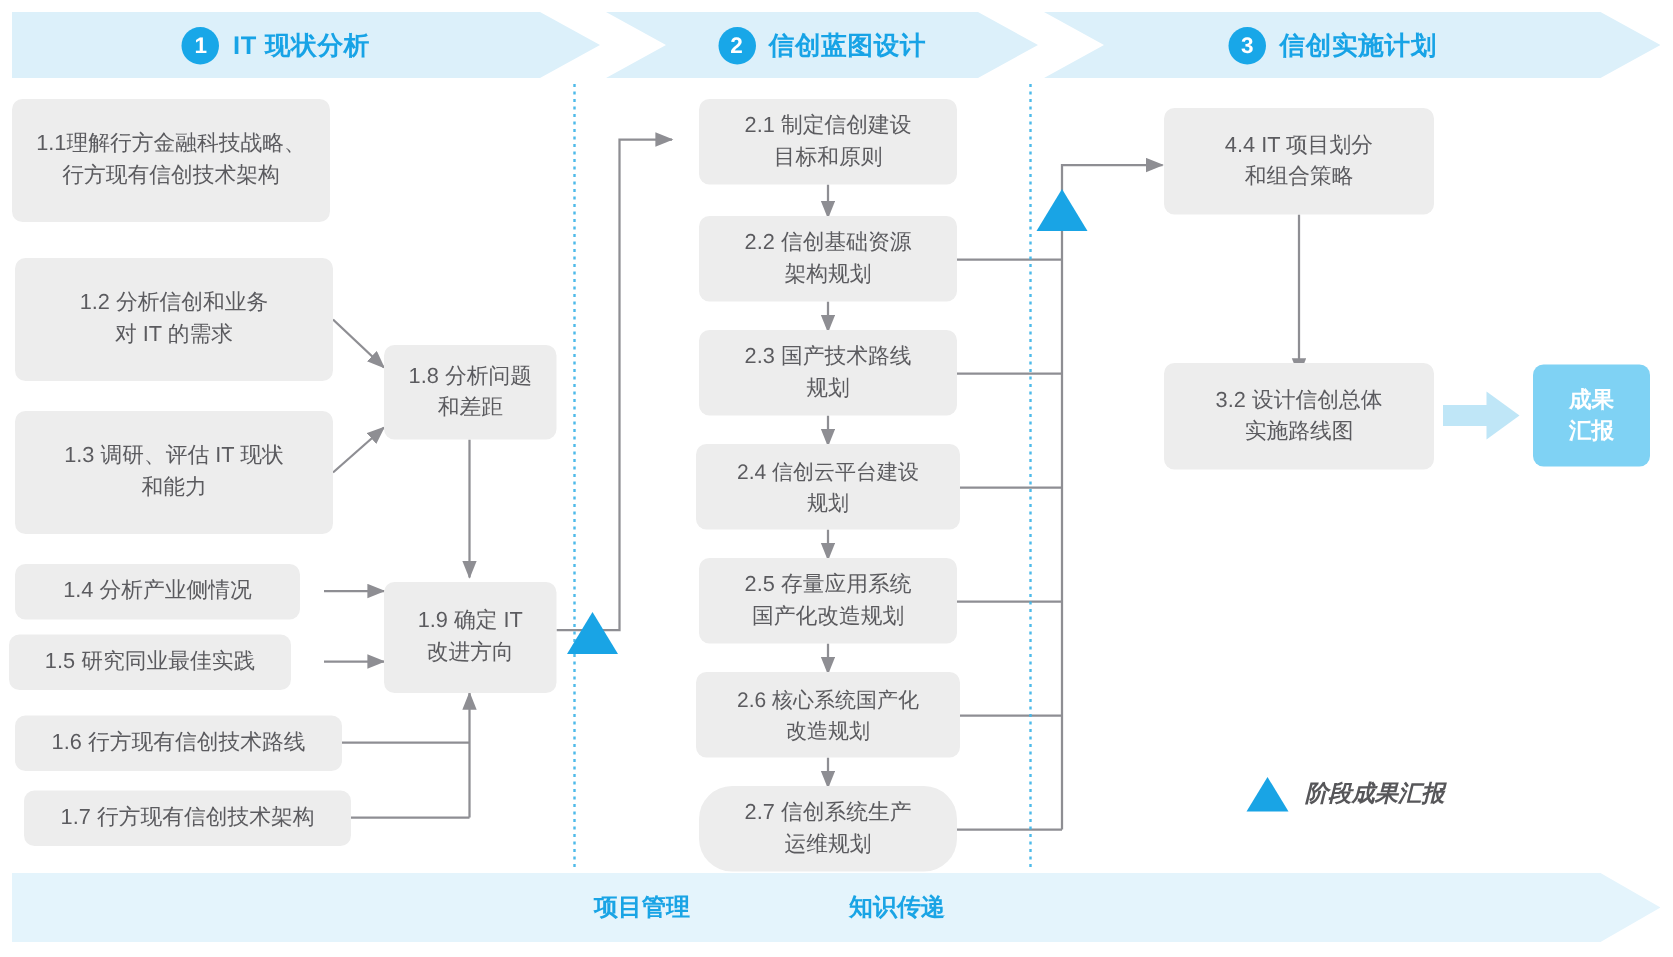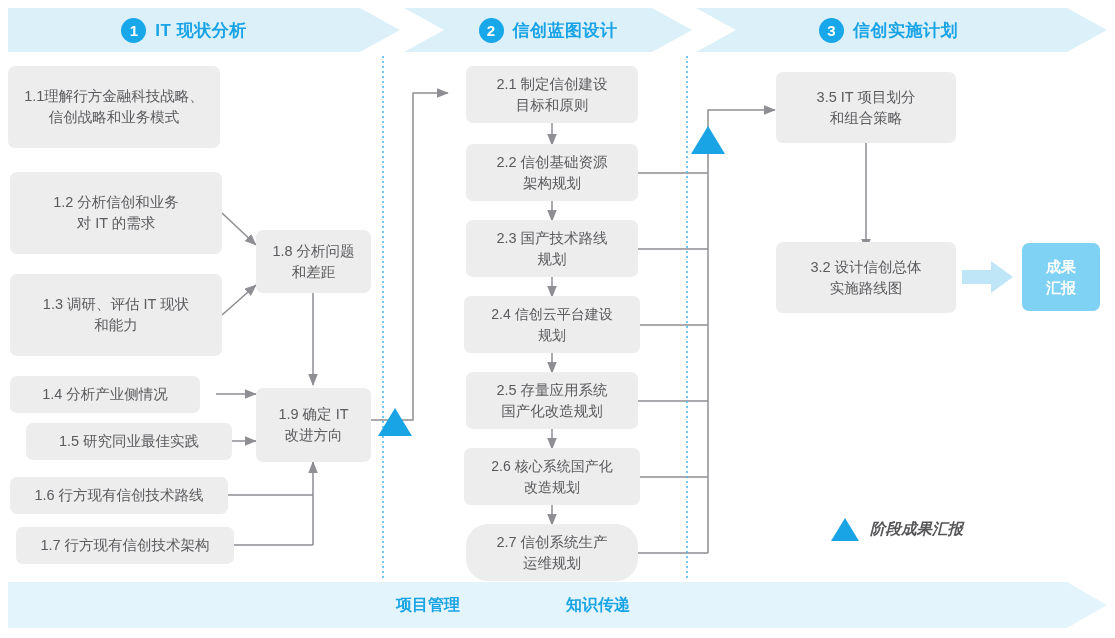--- a/index.html
+++ b/index.html
@@ -217,27 +217,27 @@
     </div>
   </div>
   <div class="phase p3">
     <div class="inner">
       <span class="num">3</span>
       <span class="ptitle">信创实施计划</span>
     </div>
   </div>
 
   <div class="box" style="left:8px;  top:66px;  width:212px; height:82px;">1.1理解行方金融科技战略、
-信创战略和业务模式</div>
+行方现有信创技术架构</div>
   <div class="box" style="left:10px; top:172px; width:212px; height:82px;">1.2 分析信创和业务
 对 IT 的需求</div>
   <div class="box" style="left:10px; top:274px; width:212px; height:82px;">1.3 调研、评估 IT 现状
 和能力</div>
   <div class="box" style="left:10px; top:376px; width:190px; height:37px;">1.4 分析产业侧情况</div>
-  <div class="box" style="left:26px; top:423px; width:206px; height:37px;">1.5 研究同业最佳实践</div>
+  <div class="box" style="left:6px; top:423px; width:188px; height:37px;">1.5 研究同业最佳实践</div>
   <div class="box" style="left:10px; top:477px; width:218px; height:37px;">1.6 行方现有信创技术路线</div>
   <div class="box" style="left:16px; top:527px; width:218px; height:37px;">1.7 行方现有信创技术架构</div>
 
   <div class="box" style="left:256px; top:230px; width:115px; height:63px;">1.8 分析问题
 和差距</div>
   <div class="box" style="left:256px; top:388px; width:115px; height:74px;">1.9 确定 IT
 改进方向</div>
 
   <div class="box" style="left:466px; top:66px;  width:172px; height:57px;">2.1 制定信创建设
 目标和原则</div>
@@ -247,21 +247,21 @@
 规划</div>
   <div class="box tight" style="left:464px; top:296px; width:176px; height:57px;">2.4 信创云平台建设
 规划</div>
   <div class="box" style="left:466px; top:372px; width:172px; height:57px;">2.5 存量应用系统
 国产化改造规划</div>
   <div class="box tight" style="left:464px; top:448px; width:176px; height:57px;">2.6 核心系统国产化
 改造规划</div>
   <div class="box" style="left:466px; top:524px; width:172px; height:57px;border-radius:22px;">2.7 信创系统生产
 运维规划</div>
 
-  <div class="box" style="left:776px; top:72px;  width:180px; height:71px;">3.5 IT 项目划分
+  <div class="box" style="left:776px; top:72px;  width:180px; height:71px;">4.4 IT 项目划分
 和组合策略</div>
   <div class="box" style="left:776px; top:242px; width:180px; height:71px;">3.2 设计信创总体
 实施路线图</div>
 
   <div class="result" style="left:1022px; top:243px; width:78px; height:68px;">成果
 汇报</div>
 
   <div class="tri" style="left:378px; top:408px;"></div>
   <div class="tri" style="left:691px; top:126px;"></div>
 

